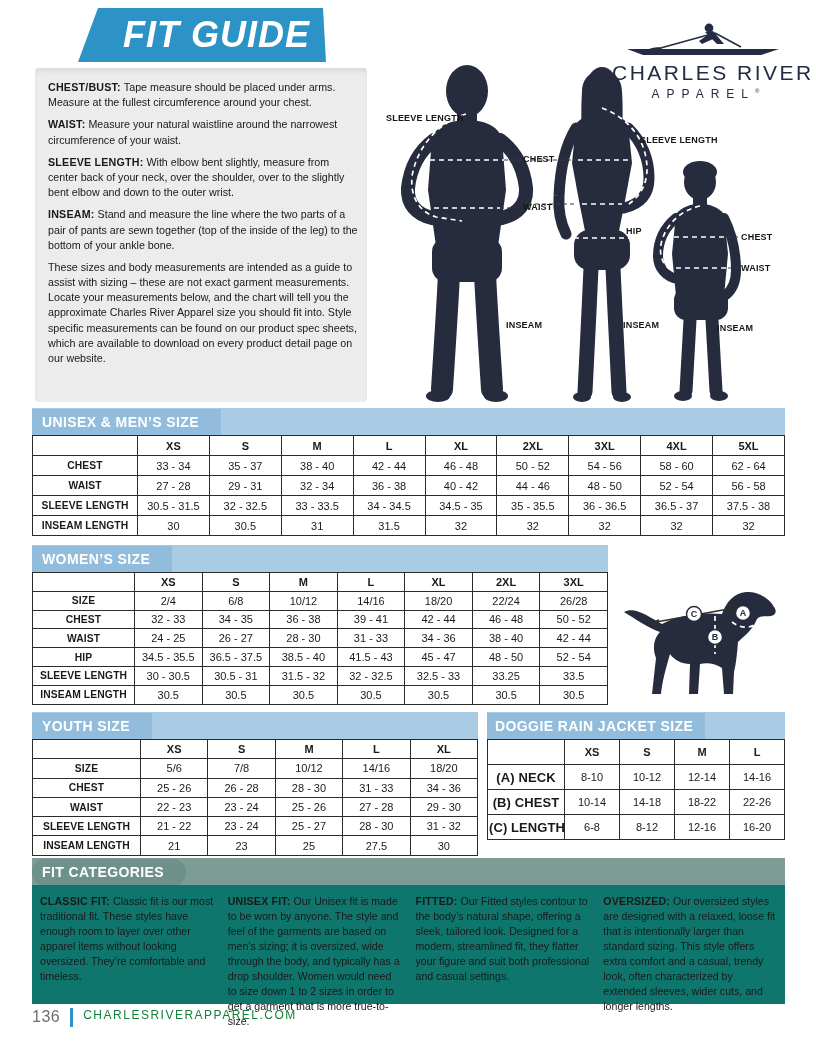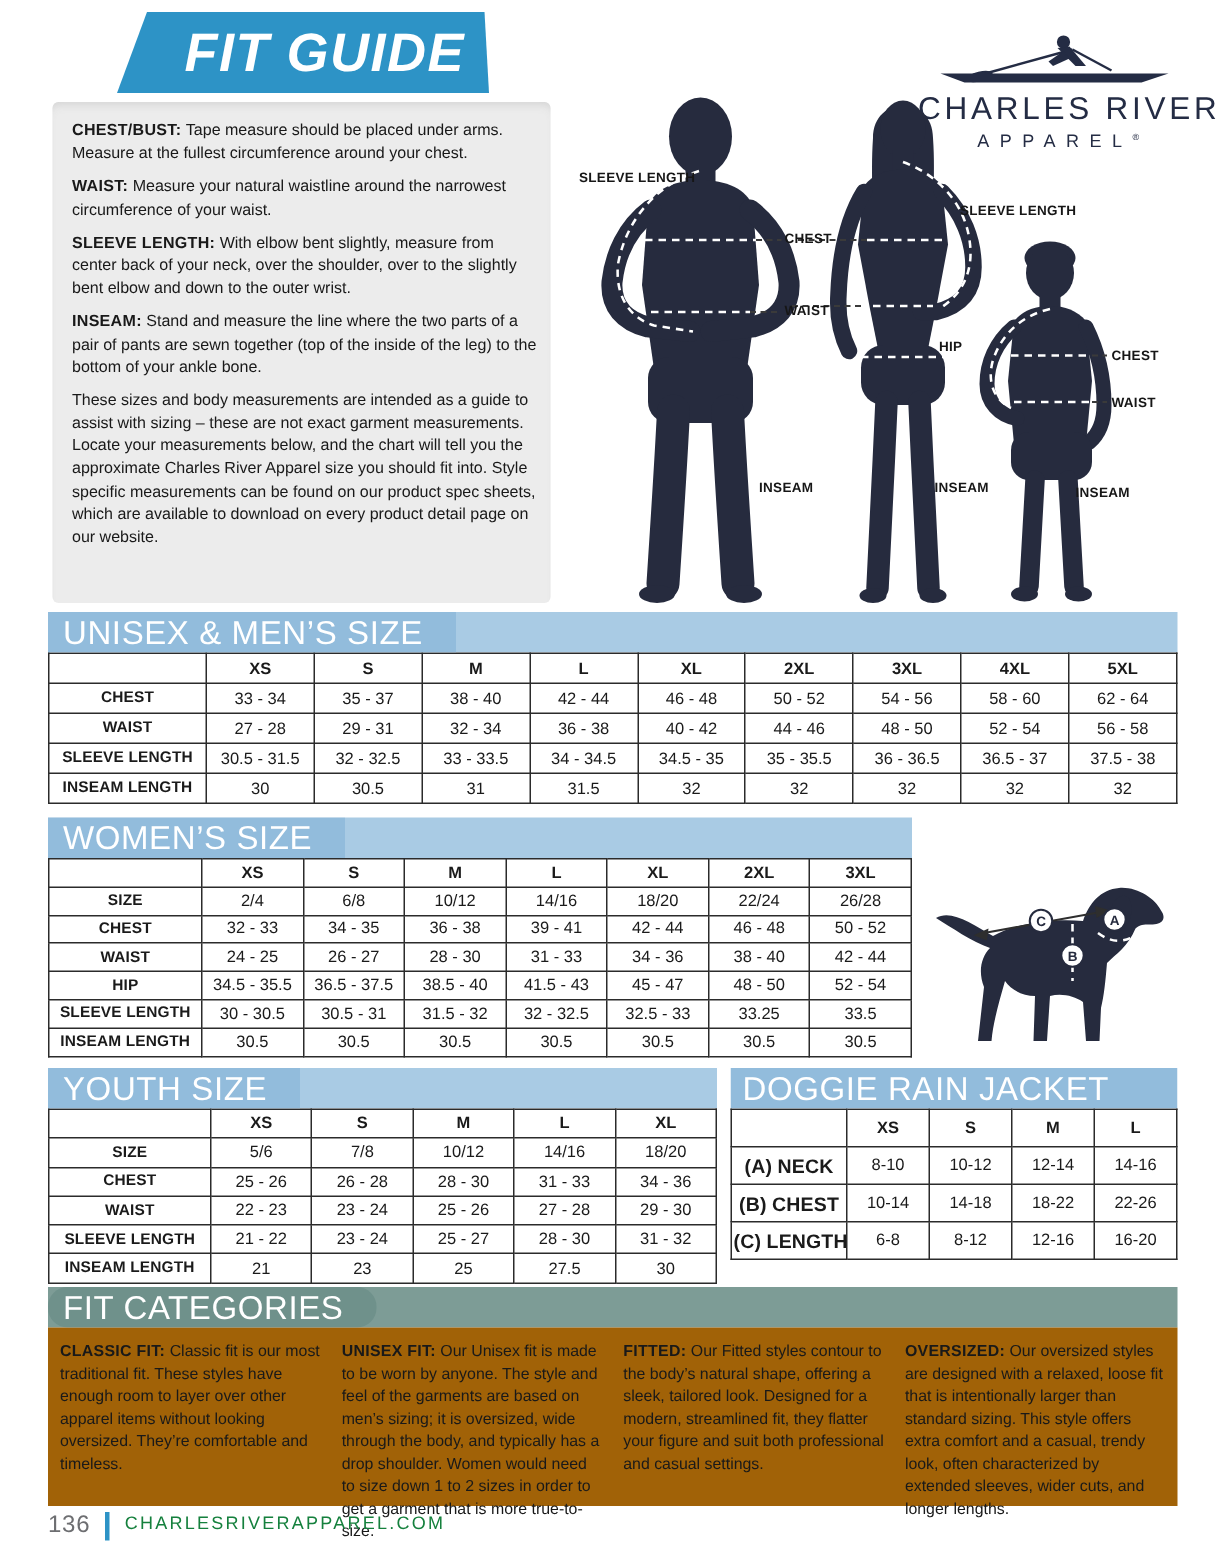--- a/index.html
+++ b/index.html
@@ -29,21 +29,21 @@
 
   
   .figures { position:absolute; left:370px; top:58px; width:424px; height:346px; }
   .figures svg { position:absolute; left:0; top:0; }
   .fig-label { position:absolute; font-size:9px; font-weight:bold; color:#161616; white-space:nowrap; letter-spacing:0.2px; }
 
   
   .tbl-block { position:absolute; }
   .tbl-bar { height:27px; background:#a9cbe4; line-height:27px; overflow:hidden; }
   .tbl-bar .bar-title { display:inline-block; height:27px; background:#92bcdc; color:#ffffff;
-                        font-weight:normal; font-size:22px; letter-spacing:0.4px; padding:0 22px 0 10px; }
+                        font-weight:bold; font-size:14px; letter-spacing:0.4px; padding:0 22px 0 10px; }
   .tbl-bar.green { background:#7d9c96; }
   .tbl-bar.green .bar-title { background:#6f918b;border-radius:13px; }
 
   table.sizing { border-collapse:collapse; table-layout:fixed; width:100%; background:#ffffff; }
   table.sizing th, table.sizing td { border:1px solid #2b2b2b; text-align:center; vertical-align:middle;
                                      font-size:11px; padding:0 1px; overflow:hidden; white-space:nowrap; }
   table.sizing thead th { font-weight:bold; font-size:11px; }
   table.sizing th.rowlabel { font-weight:bold; font-size:10.3px; letter-spacing:0.1px; }
   table.sizing th.corner { }
 
@@ -59,21 +59,21 @@
   #doggie-table{ left:487px; top:712px; width:298px; }
   #doggie-table table th:first-child { width:77px; }
   #doggie-table tr { height:25px; }
   #doggie-table table th.rowlabel { font-size:13px; }
 
   
   .dog { position:absolute; left:616px; top:580px; width:174px; height:127px; }
 
   
   #fit-categories { left:32px; top:858px; width:753px; }
-  .cat-body { background:#a16207; height:119px; display:flex; gap:14px; padding:9px 8px 4px 8px; }
+  .cat-body { background:#0f766e; height:119px; display:flex; gap:14px; padding:9px 8px 4px 8px; }
   .cat-col { flex:1 1 0; font-size:10.6px; line-height:1.42; color:#191919; }
   .cat-col b { margin-right:3px; letter-spacing:0.2px; }
 
   
   .footer { position:absolute; left:32px; top:1008px; display:flex; align-items:flex-start; gap:10px; }
   .footer .pagenum { font-size:16px; color:#6d6e71; letter-spacing:0.5px; }
   .footer .divider { width:3px; height:19px; background:#2d93c6; }
   .footer .site { font-size:12px; color:#15803d; letter-spacing:1.5px; }
 
   

